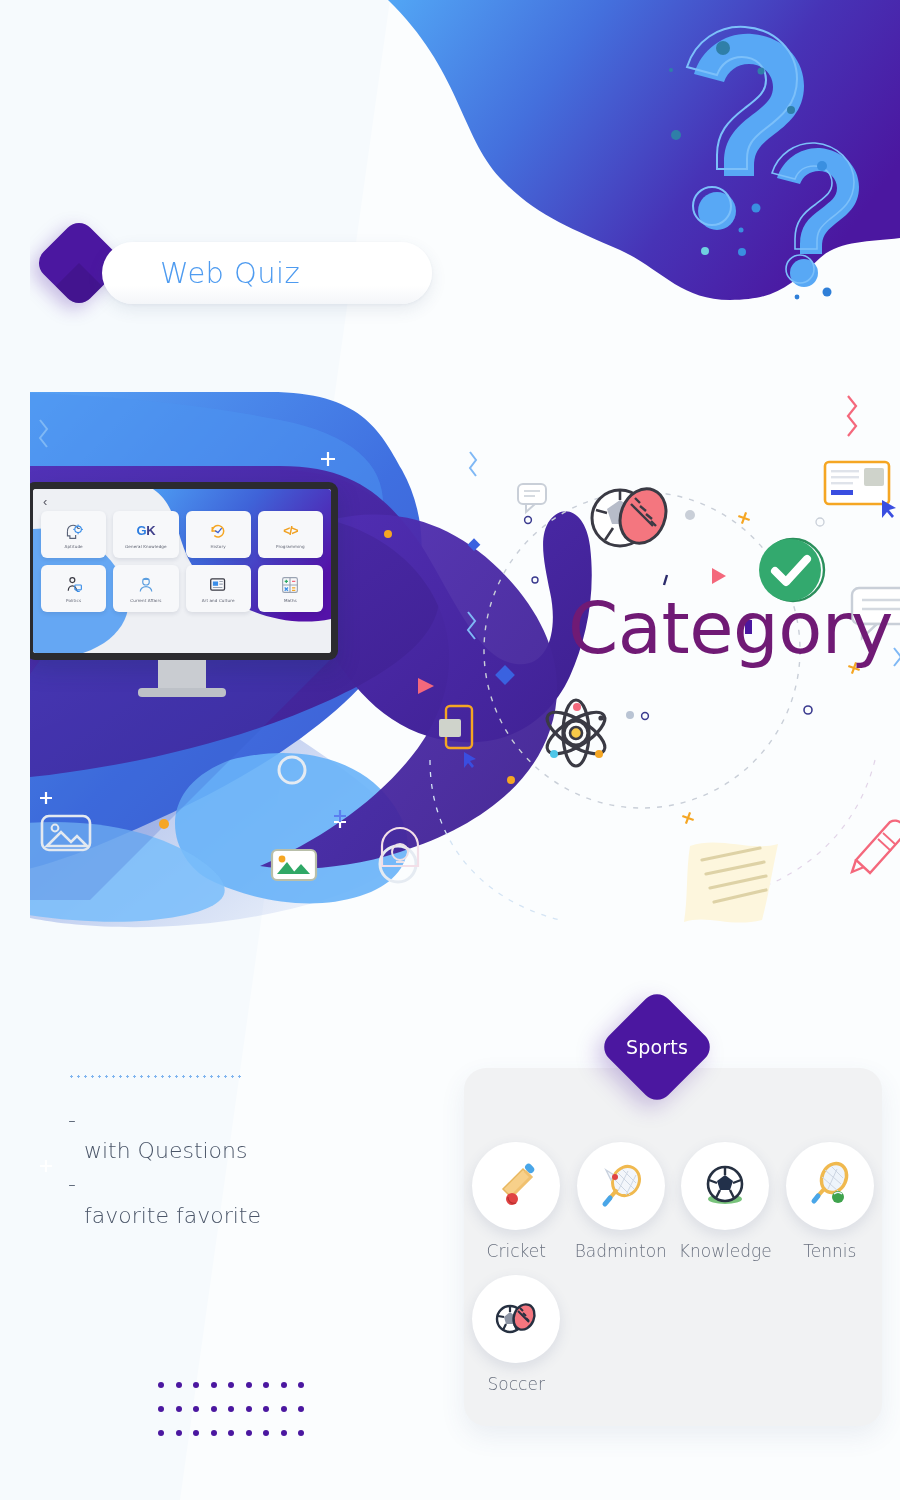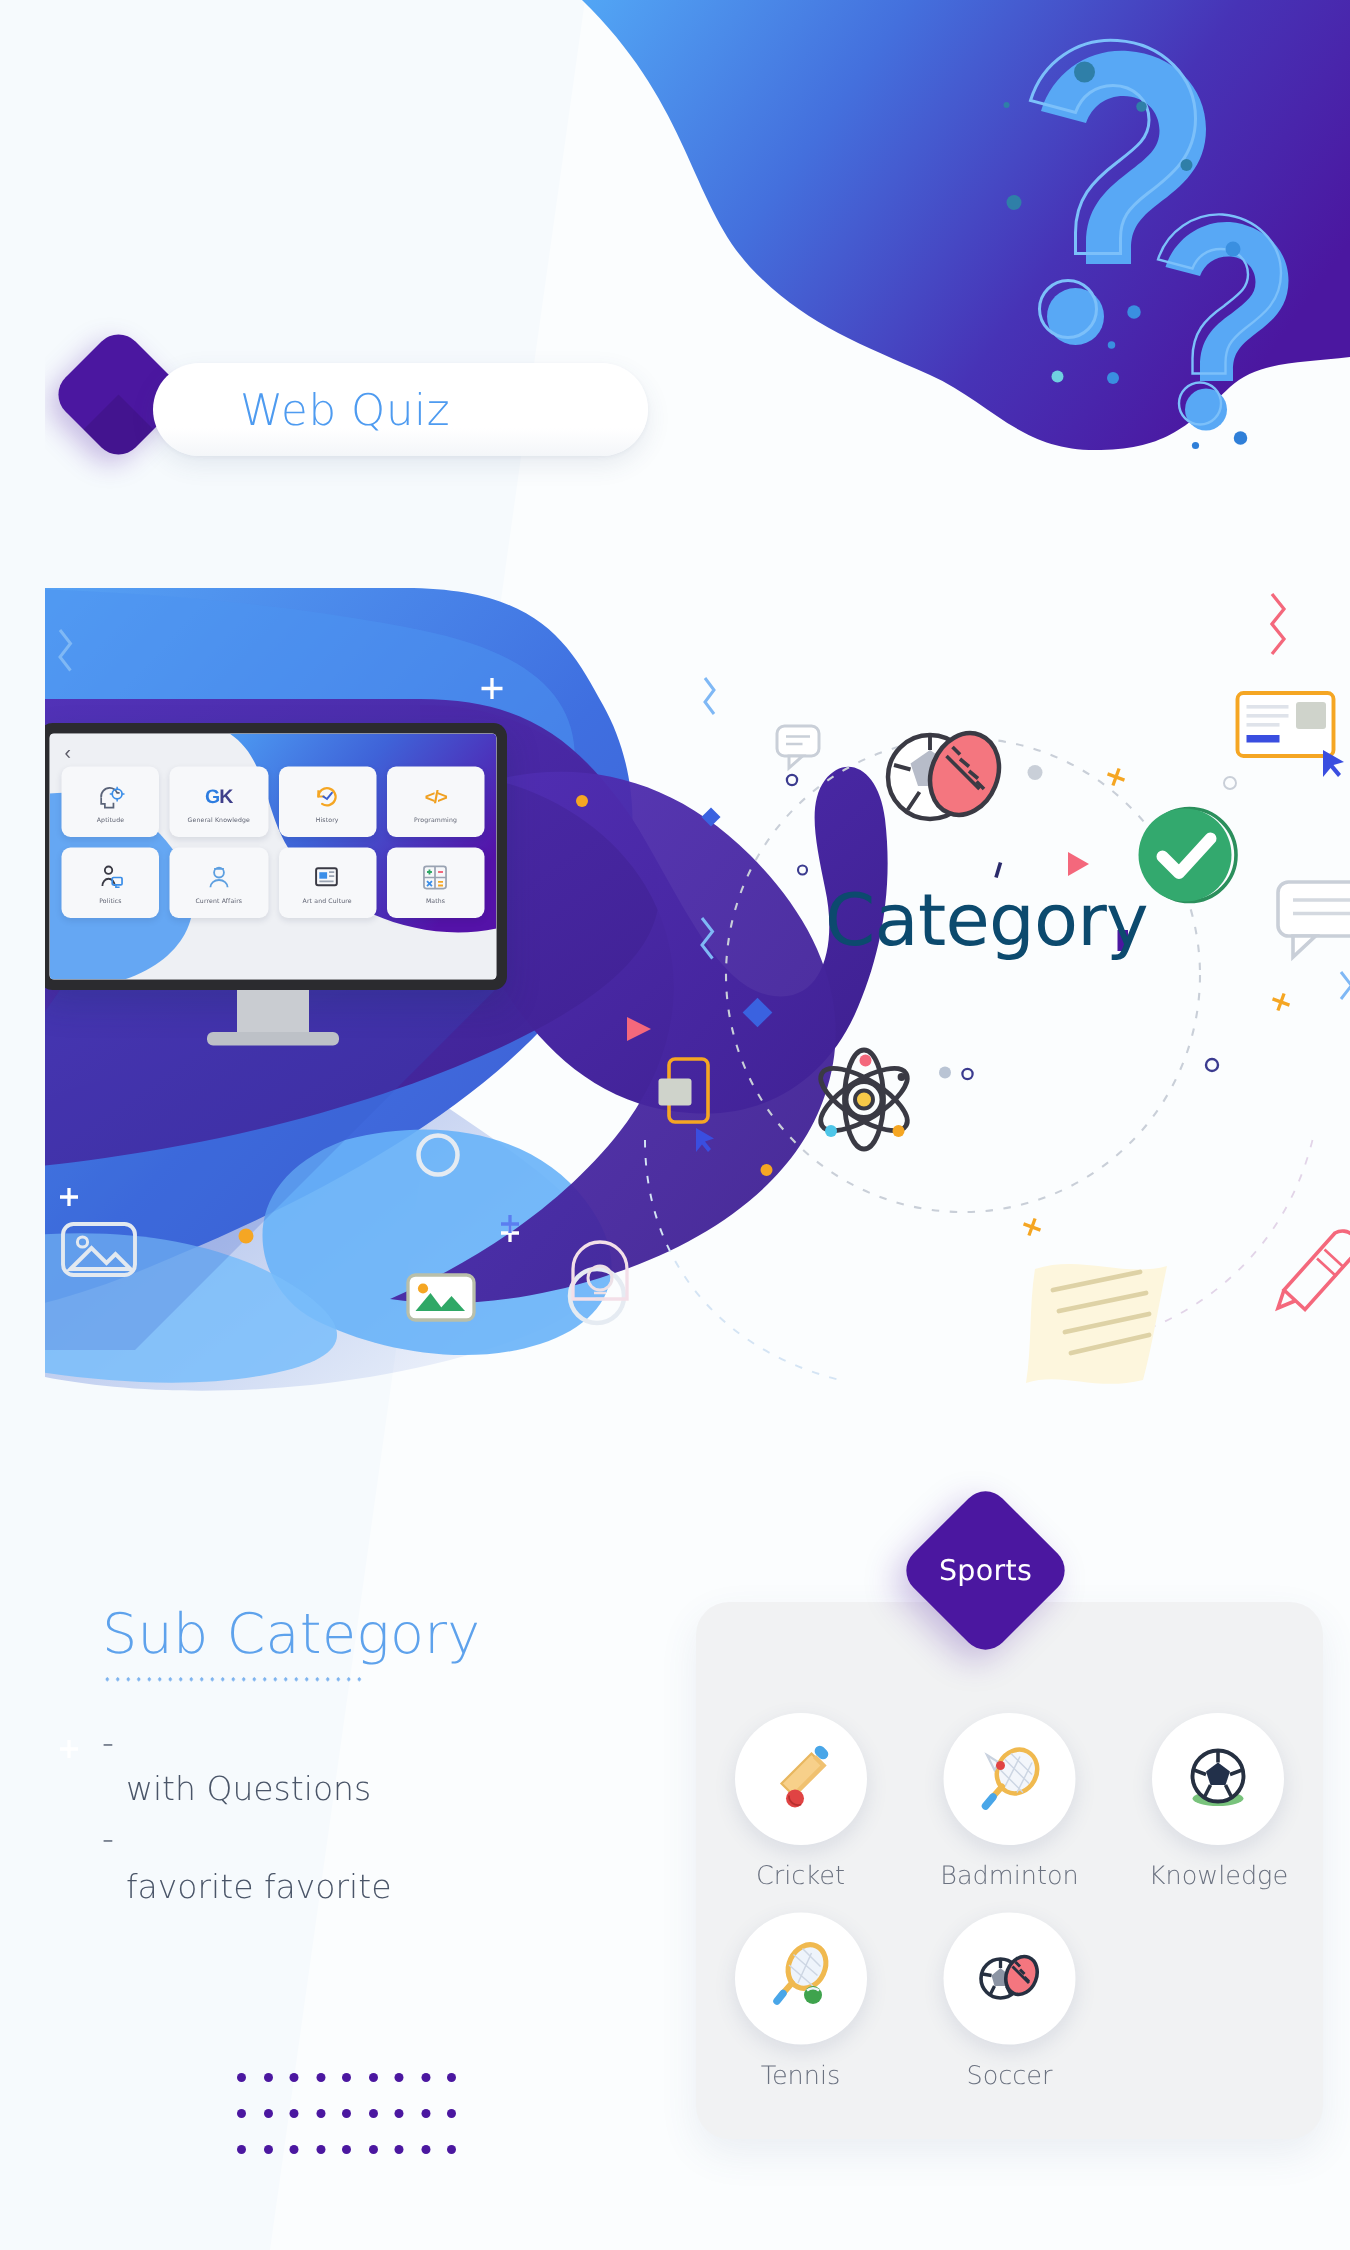--- a/index.html
+++ b/index.html
@@ -77,22 +77,22 @@
     font-family:"DejaVu Sans", sans-serif; white-space:nowrap; letter-spacing:.1px;
   }
   .gk-text { font-size:13px; font-weight:bold; color:#2d7de0; letter-spacing:-.5px; }
   .gk-text i { color:#3f3f8a; font-style:normal; }
   .code-text { font-size:12px; font-weight:bold; color:#f0a020; letter-spacing:-1px; }
   #monitor-neck { width:48px; height:28px; background:#c9ccd1; margin:0 auto; }
   #monitor-base { width:88px; height:9px; background:#bdc1c7; border-radius:4px; margin:0 auto; }
 
   
   #category-title {
-    position:absolute; left:520px; top:586px;
-    font-size:48px; color:#0c4a6e; letter-spacing:-.5px;
+    position:absolute; left:538px; top:586px;
+    font-size:72px; color:#701a75; letter-spacing:-.5px;
     font-family:"DejaVu Sans", sans-serif; font-weight:400;
   }
 
   
   #sub-category-block { position:absolute; left:38px; top:1068px; width:380px; }
   #sub-category-heading {
     font-size:37px; color:#5ea2ec; font-weight:300;
     font-family:"DejaVu Sans", sans-serif; letter-spacing:.2px;
   }
   #sub-category-rule {
@@ -127,21 +127,21 @@
     border-radius:16px; transform:rotate(45deg);
     box-shadow:0 10px 22px rgba(75,23,160,.26);
     display:flex; align-items:center; justify-content:center;
   }
   #sports-badge-label {
     transform:rotate(-45deg); color:#ffffff; font-size:19px;
     font-family:"DejaVu Sans", sans-serif; letter-spacing:.2px;
   }
   #sports-grid {
     position:absolute; left:0; top:74px; width:100%;
-    display:grid; grid-template-columns:repeat(3,1fr); row-gap:14px;
+    display:grid; grid-template-columns:repeat(4,1fr); row-gap:14px;
     justify-items:center;
   }
   .sport-item { display:flex; flex-direction:column; align-items:center; }
   .sport-circle {
     width:88px; height:88px; border-radius:50%; background:#ffffff;
     box-shadow:0 5px 14px rgba(60,80,120,.13);
     display:flex; align-items:center; justify-content:center;
   }
   .sport-label {
     margin-top:11px; font-size:17px; color:#6b7280; font-weight:300;
@@ -489,21 +489,20 @@
         </div>
       </div>
     </div>
     <div id="monitor-neck"></div>
     <div id="monitor-base"></div>
   </div>
 
   <div id="category-title">Category</div>
 
   <div id="sub-category-block">
-    <div id="sub-category-heading">Sub Category</div>
     <div id="sub-category-rule"></div>
     <div id="sub-category-list">
 
       <div class="sc-item">
         <span class="sc-dash">-</span>
         <span>
           <br>
           <span>with Questions</span>
         </span>
       </div>

